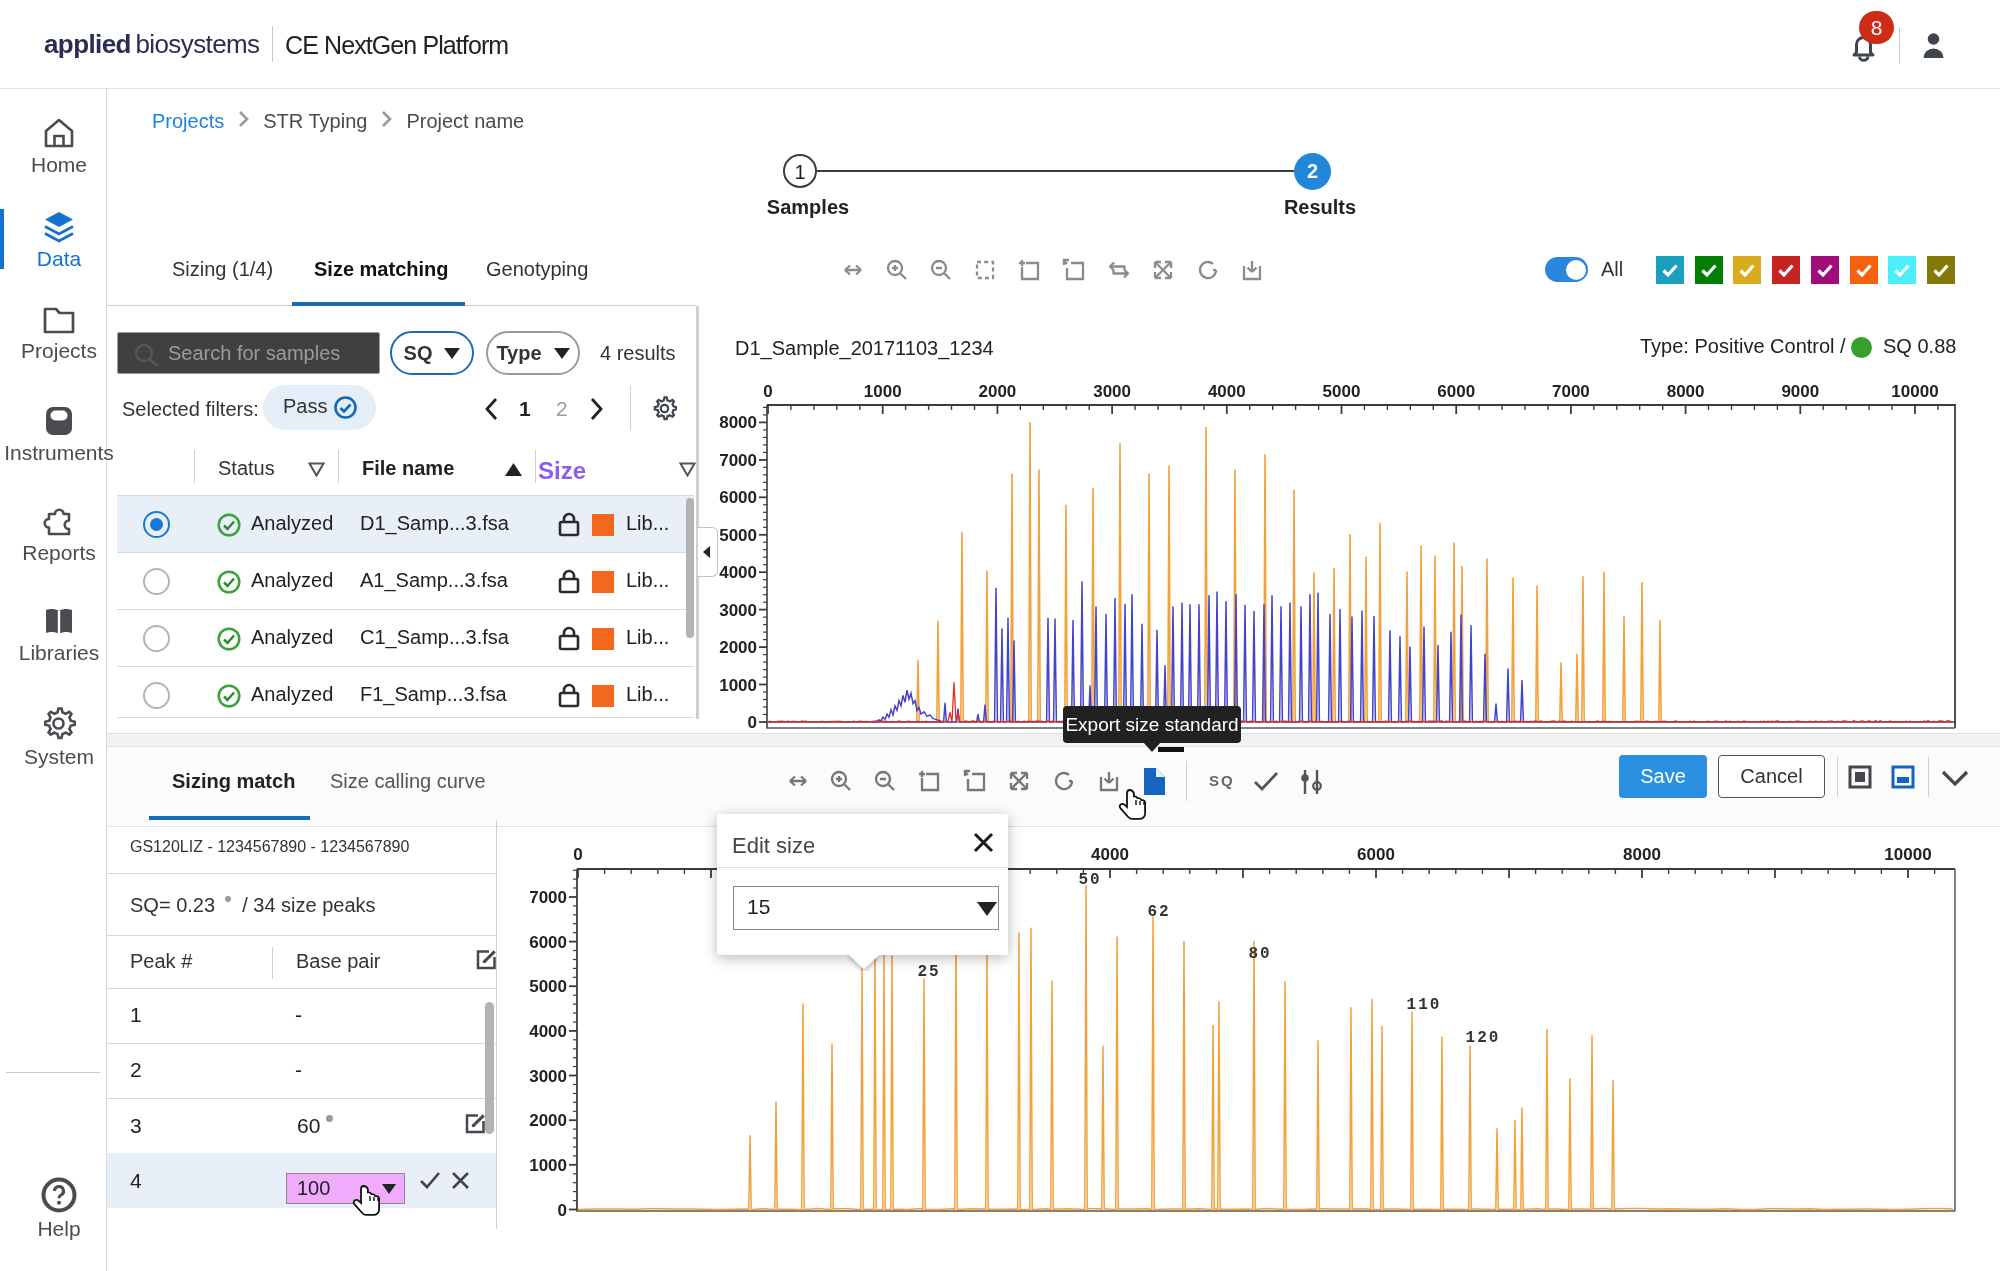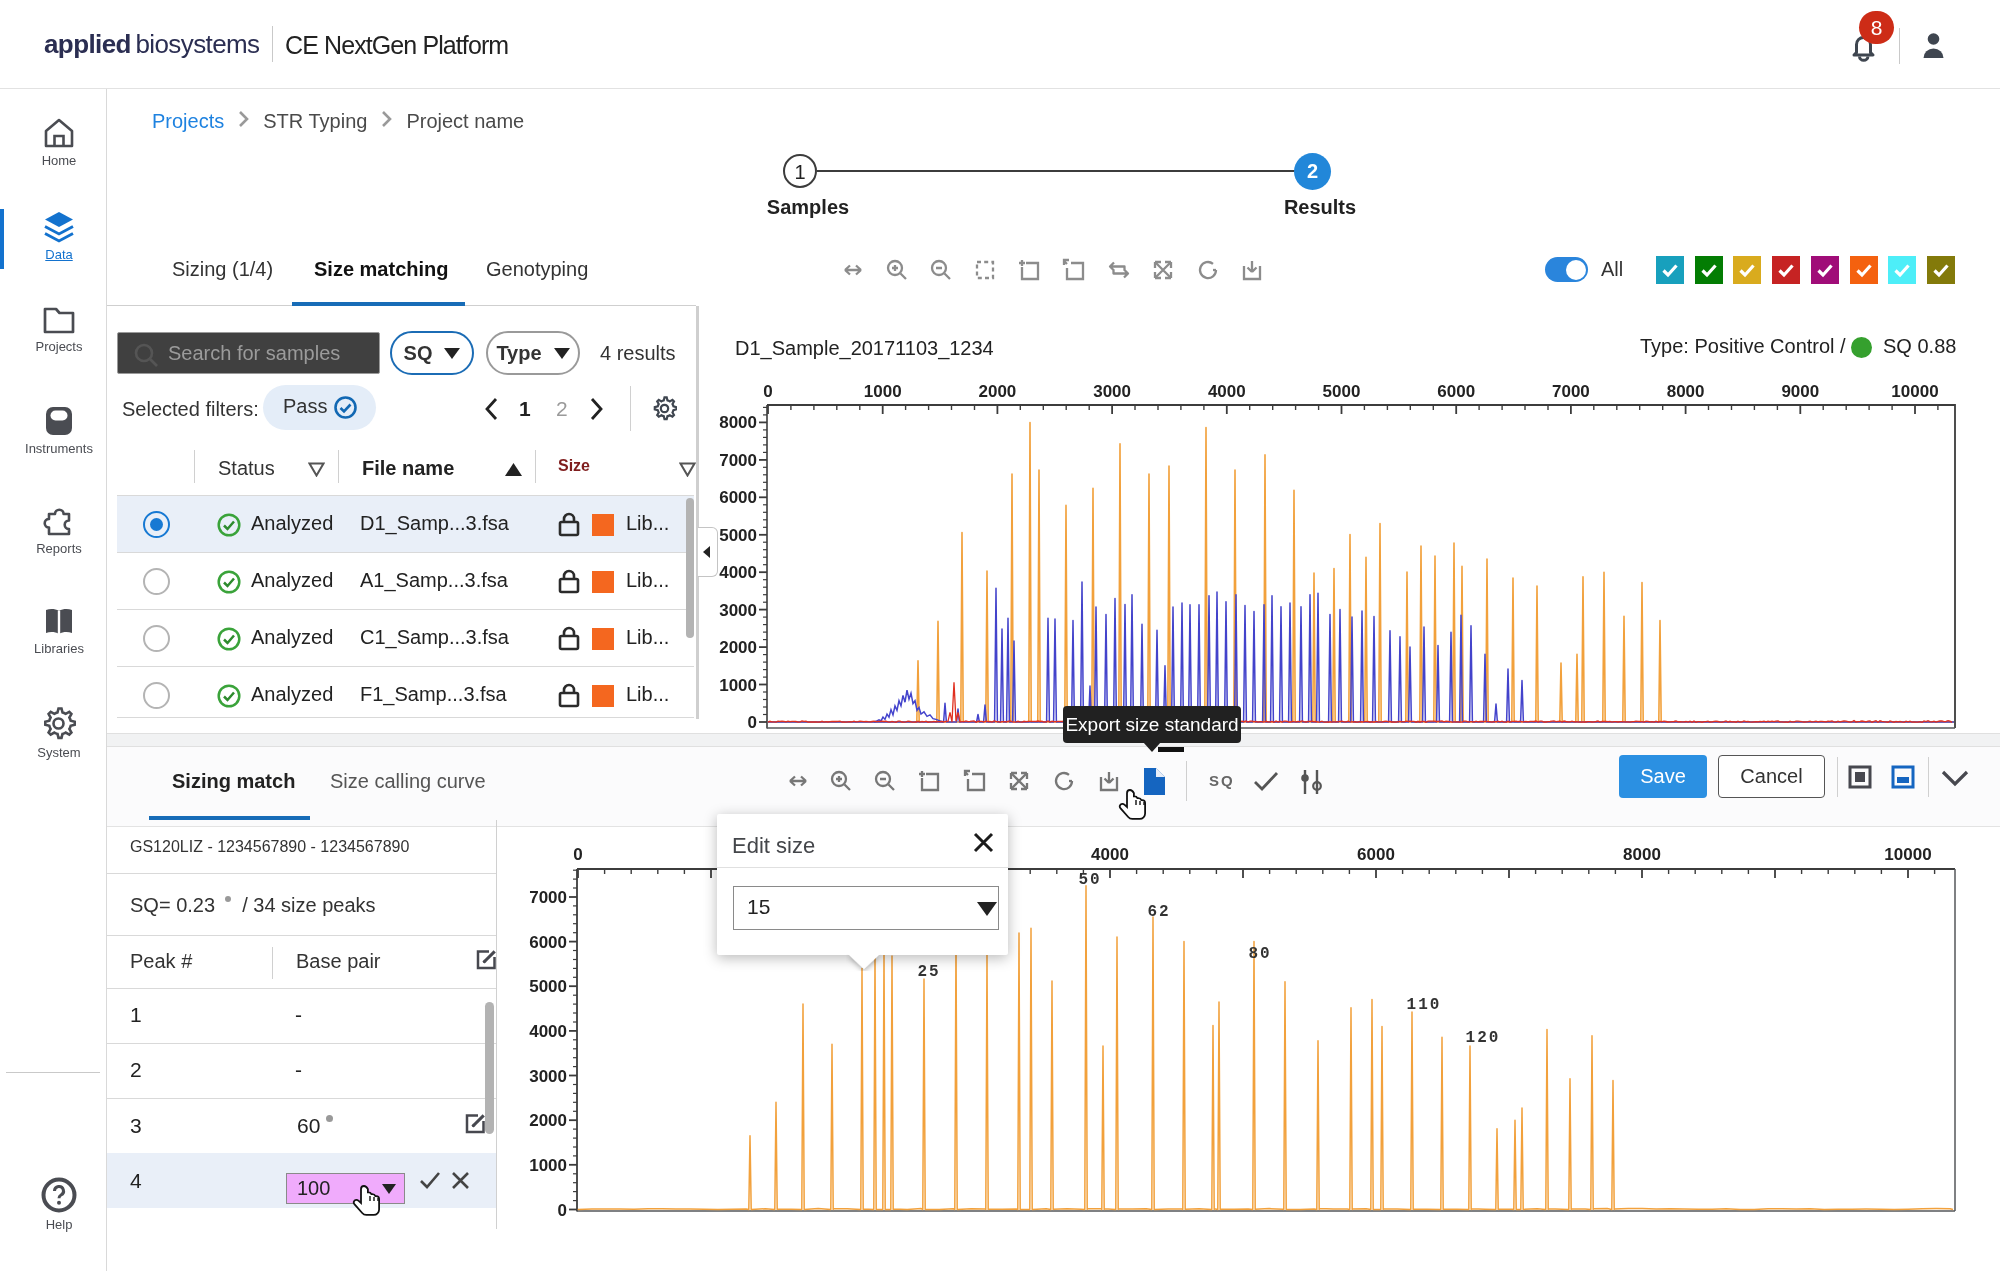--- a/index.html
+++ b/index.html
@@ -7,23 +7,23 @@
 .abs { position:absolute; }
 #app { position:relative; width:2000px; height:1271px; background:#fff; }
 
 #header { position:absolute; left:0; top:0; width:2000px; height:89px; background:#fff; border-bottom:1px solid #e2e2e2; }
 #logo { position:absolute; left:44px; top:29px; font-size:26px; color:#2b2e52; letter-spacing:-0.6px; }
 #logo b { font-weight:bold; }
 #logo-div { position:absolute; left:272px; top:26px; width:1px; height:36px; background:#c9c9c9; }
 #prodname { position:absolute; left:285px; top:31px; font-size:25px; color:#222; font-weight:500; letter-spacing:-0.9px; }
 
 #sidebar { position:absolute; left:0; top:89px; width:107px; height:1182px; background:#fff; border-right:1px solid #d9d9d9; }
-.nav-item { position:absolute; left:0; width:118px; text-align:center; color:#4a4c52; font-size:13px; }
+.nav-item { position:absolute; left:0; width:118px; text-align:center; color:#4a4c52; font-size:21px; }
 .nav-item svg { display:block; margin:0 auto 4px auto; }
-.nav-item.active { color:#1372ce;text-decoration:underline; }
+.nav-item.active { color:#1372ce; }
 #data-bar { position:absolute; left:0; top:120px; width:4px; height:60px; background:#1372ce; }
 #help-sep { position:absolute; left:6px; top:1072px; width:94px; height:1px; background:#c9c9c9; }
 
 #crumb { position:absolute; left:152px; top:110px; font-size:20px; color:#4a4a4a; }
 #crumb a { color:#1e82e0; text-decoration:none; }
 .crumb-sep { display:inline-block; margin:0 14px; }
 
 #stepper { position:absolute; left:0; top:0; }
 
 .cbx { position:absolute; width:28px; height:28px; top:256px; display:flex; align-items:center; justify-content:center; }
@@ -276,21 +276,21 @@
       <div class="vline" style="left:338px;top:450px;height:33px"></div>
       <div class="vline" style="left:535px;top:450px;height:33px"></div>
       <div class="t" style="left:218px;top:457px;font-size:20px;color:#333">Status</div>
       <svg class="abs" style="left:308px;top:462px" width="17" height="15" viewBox="0 0 17 15">
         <path d="M1.5 1.5 H15.5 L8.5 13.5 Z" fill="none" stroke="#555" stroke-width="2"></path>
       </svg>
       <div class="t" style="left:362px;top:457px;font-size:20px;font-weight:bold;color:#222">File name</div>
       <svg class="abs" style="left:505px;top:463px" width="17" height="13" viewBox="0 0 17 13">
         <path d="M8.5 0 L17 13 H0 Z" fill="#222"></path>
       </svg>
-      <div class="t" style="left:558px;top:457px;font-size:16px;font-weight:bold;color:#7f1d1d">Size</div>
+      <div class="t" style="left:538px;top:457px;font-size:24px;font-weight:bold;color:#8b5cf6">Size</div>
       <svg class="abs" style="left:679px;top:462px" width="17" height="15" viewBox="0 0 17 15">
         <path d="M1.5 1.5 H15.5 L8.5 13.5 Z" fill="none" stroke="#555" stroke-width="2"></path>
       </svg>
       <div class="hline" style="left:117px;top:495px;width:577px"></div>
       <div class="abs" style="left:117px;top:496px;width:577px;height:57px;background:#e9eff8;border-bottom:1px solid #d9d9d9">
         <div class="abs" style="left:26px;top:15px;width:27px;height:27px;border:2.5px solid #1779d3;border-radius:50%">
           <div style="position:absolute;left:4.5px;top:4.5px;width:13px;height:13px;border-radius:50%;background:#1779d3"></div>
         </div>
         <svg class="abs" style="left:100px;top:17px" width="24" height="24" viewBox="0 0 24 24">
           <circle cx="12" cy="12" r="10.3" fill="none" stroke="#3aa33a" stroke-width="2.5"></circle>

